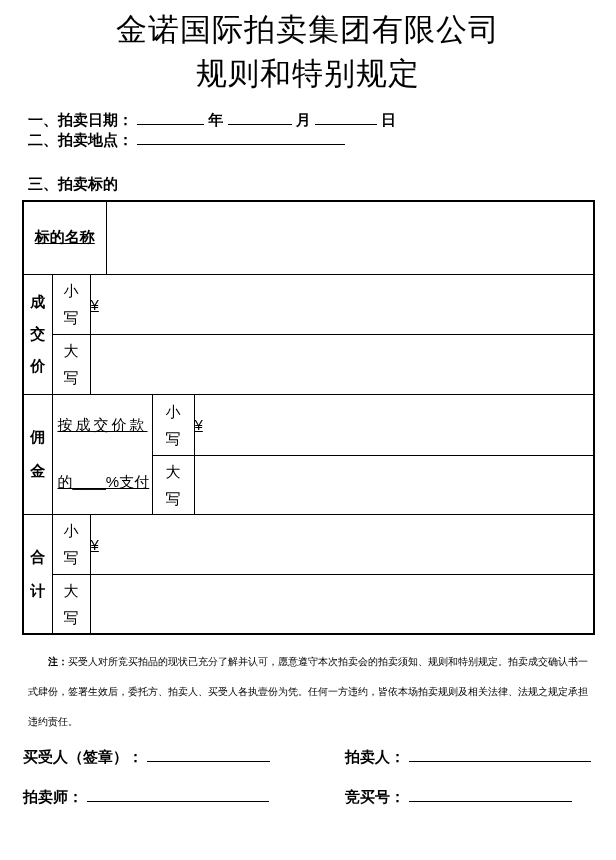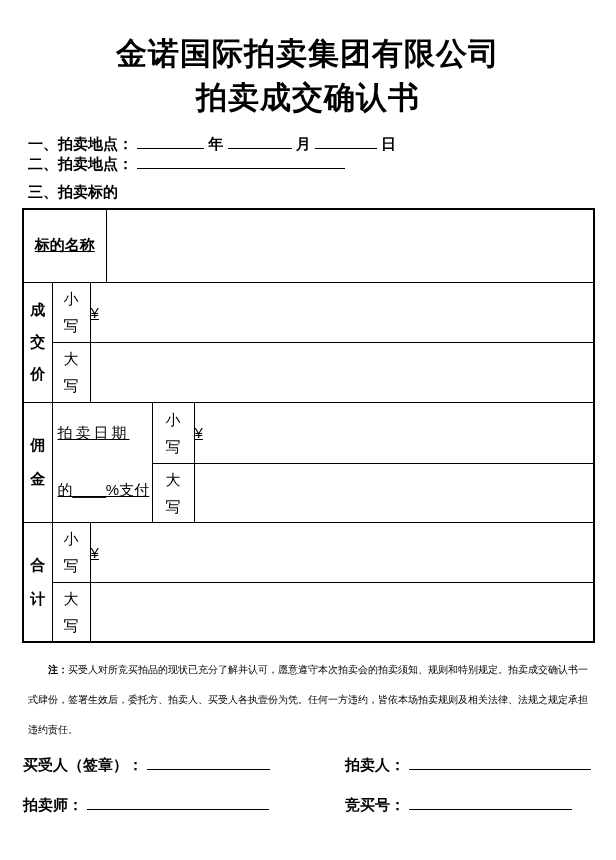--- a/index.html
+++ b/index.html
@@ -8,30 +8,29 @@
     background:#ffffff; color:#000000;
     font-family:"Liberation Sans","DejaVu Sans",sans-serif;
     overflow:hidden;
   }
   .page { padding-top:8px; }
 
   
   .titles {
     text-align:center;
     font-family:"Liberation Serif","DejaVu Serif",serif;
-    font-weight:bold;
-    margin-top:24px;
+    font-weight:normal;
   }
   .title-line { font-size:31px; line-height:44px; letter-spacing:1px; }
 
   
   .line { margin-left:28px; font-weight:bold; font-size:15px; line-height:20px; }
   .date-line { margin-top:14px; }
   .loc-line  { }
-  .subj-line { margin-top:8px; }
+  .subj-line { margin-top:24px; }
 
   .u { display:inline-block; border-bottom:1px solid #000; height:14px; vertical-align:baseline; }
 
   
   table.t {
     border-collapse:collapse;
     table-layout:fixed;
     width:571px;
     margin:6px 0 0 22px;
     border:2px solid #000;
@@ -65,25 +64,25 @@
   }
   .sig-row-cell { white-space:nowrap; }
 </style>
 </head>
 <body>
 
 <div class="page">
 
   <div class="titles">
     <div class="title-line">金诺国际拍卖集团有限公司</div>
-    <div class="title-line">拍卖成交确认书</div>
+    <div class="title-line">规则和特别规定</div>
   </div>
 
   <div class="line date-line">
-    <span>一、拍卖地点：</span>
+    <span>一、拍卖日期：</span>
     <span class="u" style="width:67px"></span>
     <span>年</span>
     <span class="u" style="width:64px"></span>
     <span>月</span>
     <span class="u" style="width:62px"></span>
     <span>日</span>
   </div>
 
   <div class="line loc-line">
     <span>二、拍卖地点：</span>
@@ -116,21 +115,21 @@
       </tr>
       <tr style="height:60px">
         <td class="vcell"><span class="vtext lh27">大写</span></td>
         <td colspan="4"></td>
       </tr>
 
       <tr style="height:61px">
         <td rowspan="2" class="hd vcell"><span class="vtext lh58">佣金</span></td>
         <td rowspan="2" colspan="3">
           <div class="comm">
-            <span class="l1">拍卖日期</span>
+            <span class="l1">按成交价款</span>
             <span>的____%支付</span>
           </div>
         </td>
         <td class="vcell"><span class="vtext lh27">小写</span></td>
         <td class="amount"><span>¥</span></td>
       </tr>
       <tr style="height:59px">
         <td class="vcell"><span class="vtext lh27">大写</span></td>
         <td></td>
       </tr>

